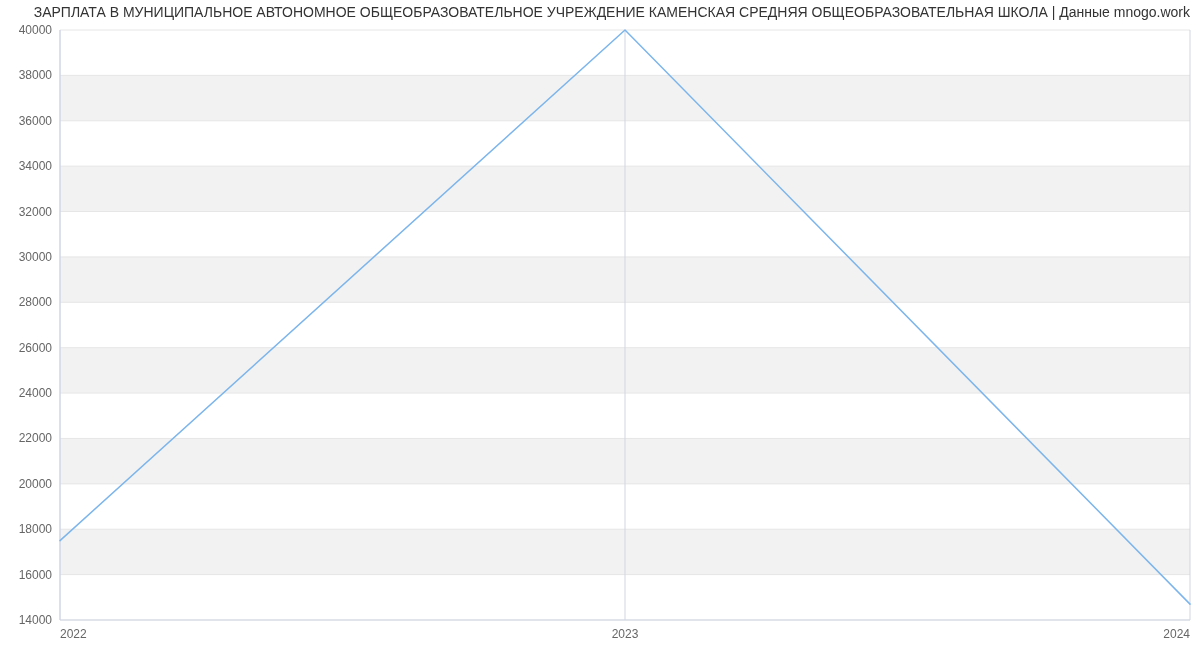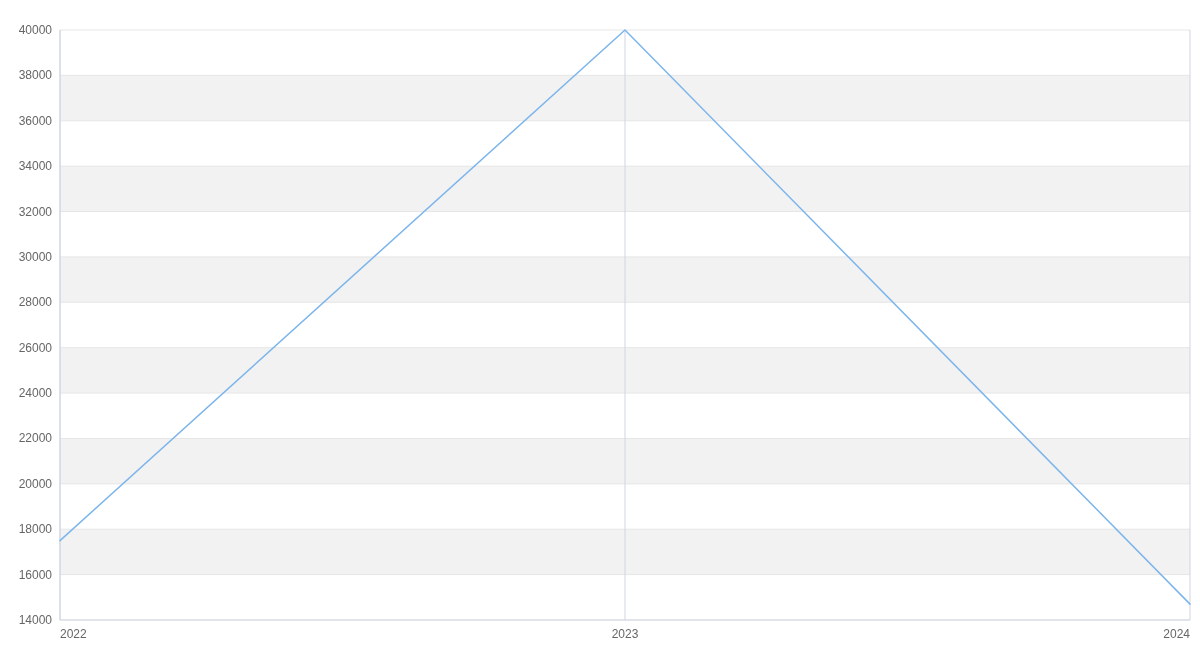--- a/index.html
+++ b/index.html
@@ -42,20 +42,21 @@
     stroke-width: 1.5;
     stroke-linejoin: round;
     stroke-linecap: round;
   }
 </style>
 </head>
 <body>
 
 <div class="chart-wrap">
 
+  <div class="chart-title">ЗАРПЛАТА В МУНИЦИПАЛЬНОЕ АВТОНОМНОЕ ОБЩЕОБРАЗОВАТЕЛЬНОЕ УЧРЕЖДЕНИЕ КАМЕНСКАЯ СРЕДНЯЯ ОБЩЕОБРАЗОВАТЕЛЬНАЯ ШКОЛА | Данные mnogo.work</div>
 
   <svg id="chart-svg" width="1200" height="650">
     <g id="plot-area">
         <rect x="60" y="529.2307692307693" width="1130" height="45.38461538461536" class="grid-band"></rect>
         <rect x="60" y="438.46153846153845" width="1130" height="45.38461538461536" class="grid-band"></rect>
         <rect x="60" y="347.6923076923077" width="1130" height="45.384615384615415" class="grid-band"></rect>
         <rect x="60" y="256.9230769230769" width="1130" height="45.384615384615415" class="grid-band"></rect>
         <rect x="60" y="166.15384615384613" width="1130" height="45.384615384615415" class="grid-band"></rect>
         <rect x="60" y="75.38461538461536" width="1130" height="45.384615384615415" class="grid-band"></rect>
         <line x1="60" x2="1190" y1="620" y2="620" class="grid-line"></line>

